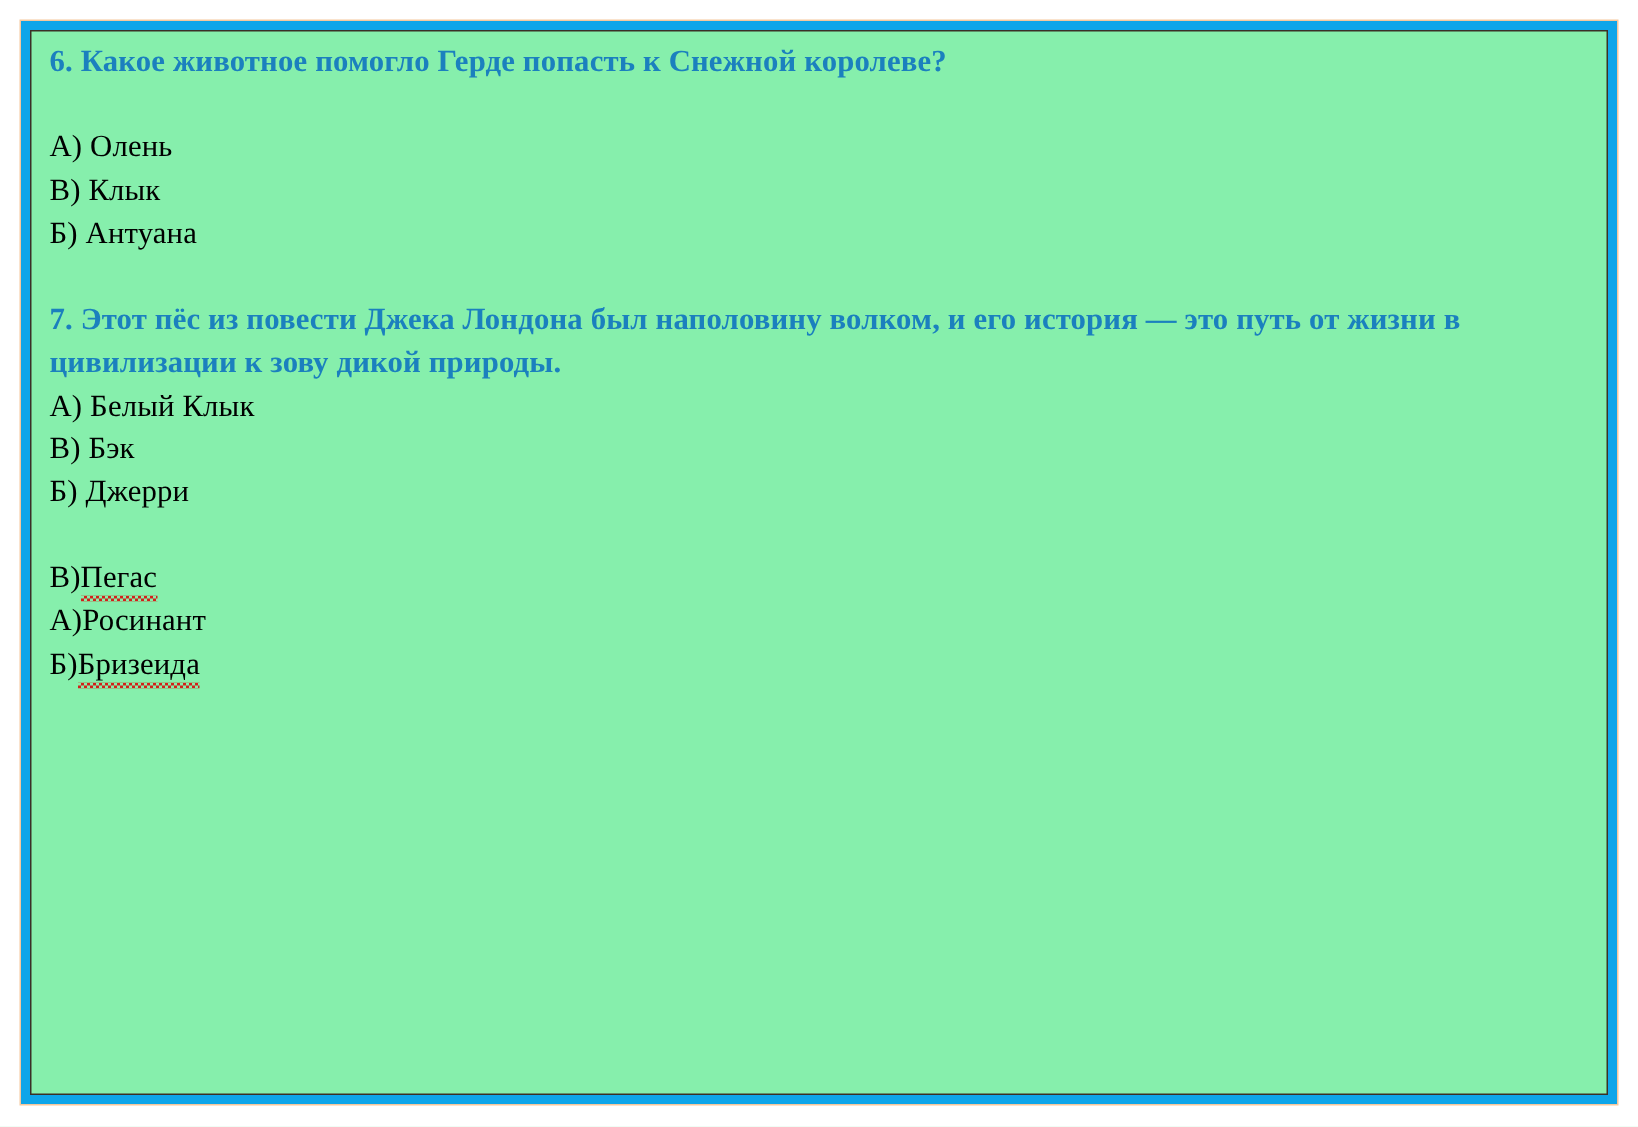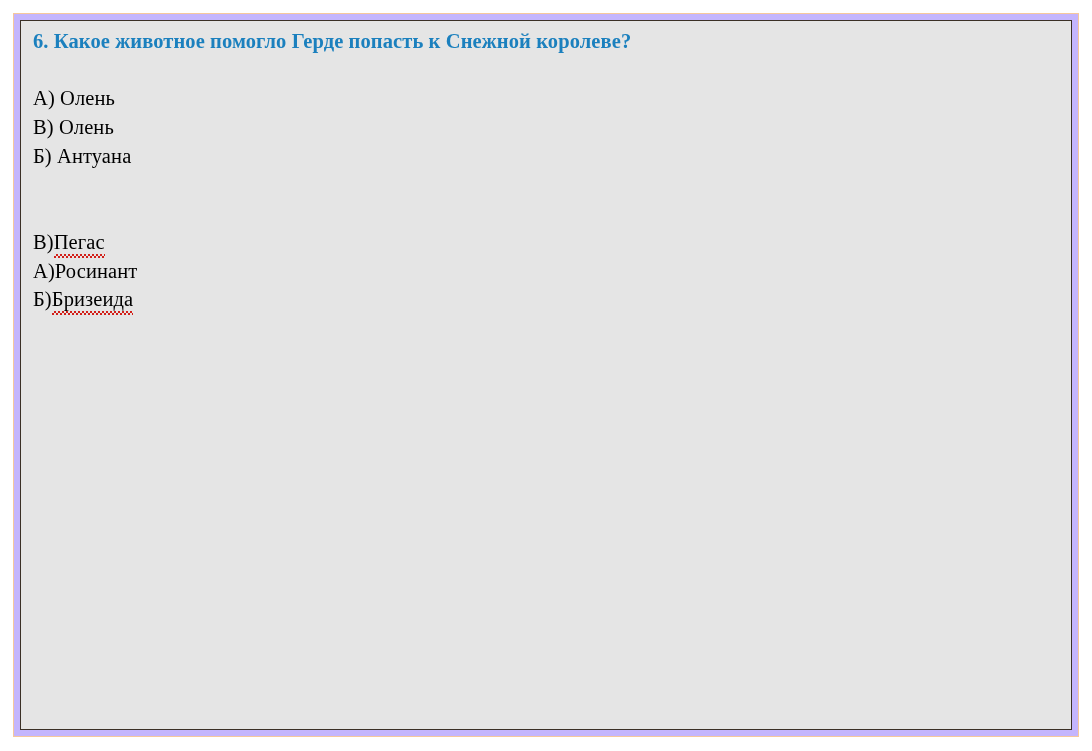--- a/index.html
+++ b/index.html
@@ -25,22 +25,22 @@
   }
 
   
   #frame {
     position: absolute;
     left: 14px;
     top: 14px;
     width: 1064px;
     height: 722px;
     box-sizing: border-box;
-    border: 6px solid #c4b5fd;
-    background: #e5e5e5;
+    border: 6px solid #0ea5e9;
+    background: #86efac;
     box-shadow: 0 0 0 1px #F6C79C;
   }
 
   
   #frame-inner {
     position: absolute;
     left: 0;
     top: 0;
     right: 0;
     bottom: 0;
@@ -113,26 +113,32 @@
 <div id="slide">
   <div id="frame">
     <div id="frame-inner"></div>
 
     <div id="content">
 
       <div class="qblock">
         <p class="question">6. Какое животное помогло Герде попасть к Снежной королеве?</p>
         <div class="spacer"></div>
         <p class="answer">А) Олень</p>
-        <p class="answer">В) Олень</p>
+        <p class="answer">В) Клык</p>
         <p class="answer">Б) Антуана</p>
       </div>
 
       <div class="spacer"></div>
 
+      <div class="qblock">
+        <p class="question">7. Этот пёс из повести Джека Лондона был наполовину волком, и его история — это путь от жизни в цивилизации к зову дикой природы.</p>
+        <p class="answer">А) Белый Клык</p>
+        <p class="answer">В) Бэк</p>
+        <p class="answer">Б) Джерри</p>
+      </div>
 
       <div class="spacer"></div>
 
       <div class="qblock">
         <p class="answer"><span>В)</span><span class="misspelled">Пегас</span></p>
         <p class="answer">А)Росинант</p>
         <p class="answer"><span>Б)</span><span class="misspelled">Бризеида</span></p>
       </div>
 
       <div class="spacer"></div>

